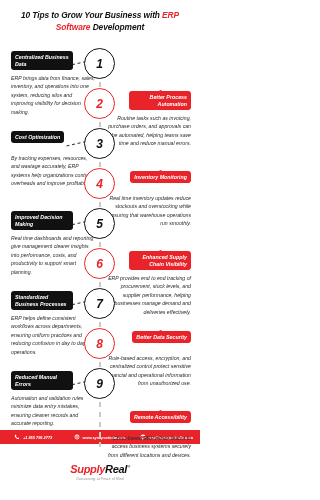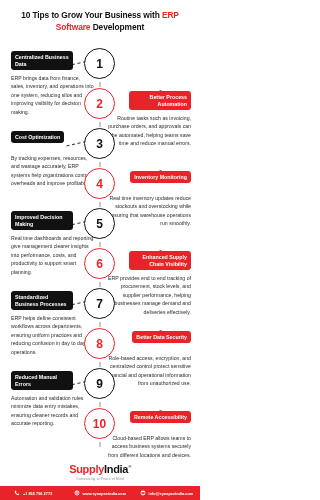--- a/index.html
+++ b/index.html
@@ -3,21 +3,21 @@
 <meta charset="utf-8">
 <style>
   * { margin:0; padding:0; box-sizing:border-box; }
   html,body { width:200px; height:500px; }
   body {
     font-family:"Liberation Sans", sans-serif;
     background:#ffffff;
     position:relative;
     overflow:hidden;
   }
-  .sheet { position:relative; width:200px; height:500px; background:#fff; }
+  .sheet { position:relative; width:200px; height:444px; background:#fff;font-style:italic; }
 
   
   .title {
     padding:9px 10px 0 10px;
     text-align:center;
     font-size:8.4px;
     font-weight:bold;
     line-height:1.45;
     color:#111;
     letter-spacing:-0.1px;
@@ -216,28 +216,27 @@
       </div>
       <div class="row left" style="top: 368px;">
         <div class="tag">Reduced Manual Errors</div>
         <div class="connector"></div>
         <div class="bubble">9</div>
         <div class="body">Automation and validation rules minimize data entry mistakes, ensuring cleaner records and accurate reporting.</div>
       </div>
       <div class="row right" style="top: 408px;">
         <div class="tag">Remote Accessibility</div>
         <div class="connector"></div>
-        <div class="bubble">10</div>
         <div class="body">Cloud-based ERP allows teams to access business systems securely from different locations and devices.</div>
       </div>
     </div>
 
   <div class="logo-wrap">
     <div class="logo">
-      <span class="syn">Supply</span><span>India</span><span class="sup">®</span>
+      <span class="syn">Supply</span><span>Real</span><span class="sup">®</span>
     </div>
     <div class="tagline">Outsourcing at Peace of Mind</div>
   </div>
 
   <div class="footer">
     <div class="fitem">
       <span class="ficon">
         <svg width="6" height="6" viewBox="0 0 16 16">
             <path fill="#fff" d="M4.5 1.5 2 3c-.6 1.8 1 5.4 3 7.4s5.6 3.6 7.4 3l1.5-2.5-2.7-1.6-1.4 1.3c-1-.4-2-1-2.8-1.8S5.6 7 5.2 6l1.3-1.4z"></path>
           </svg>

